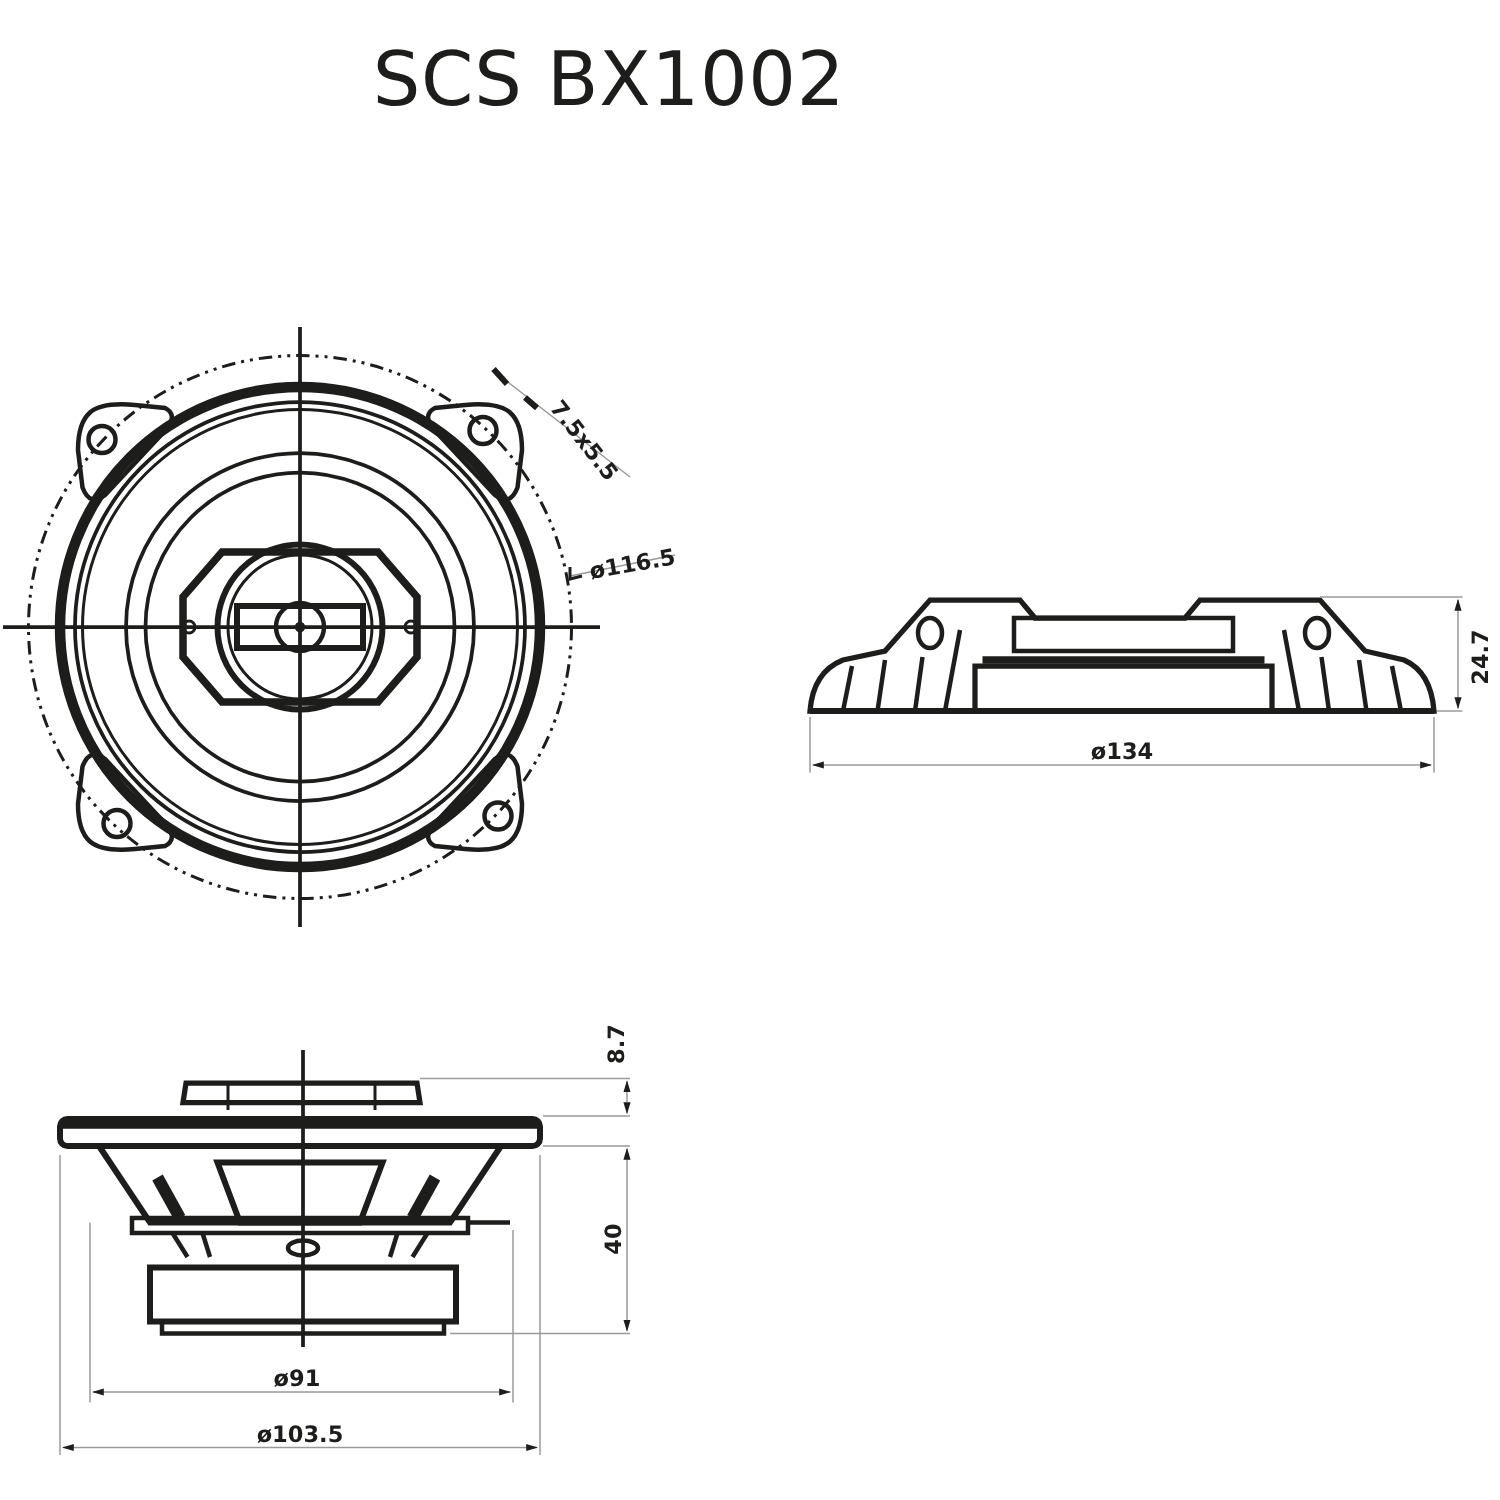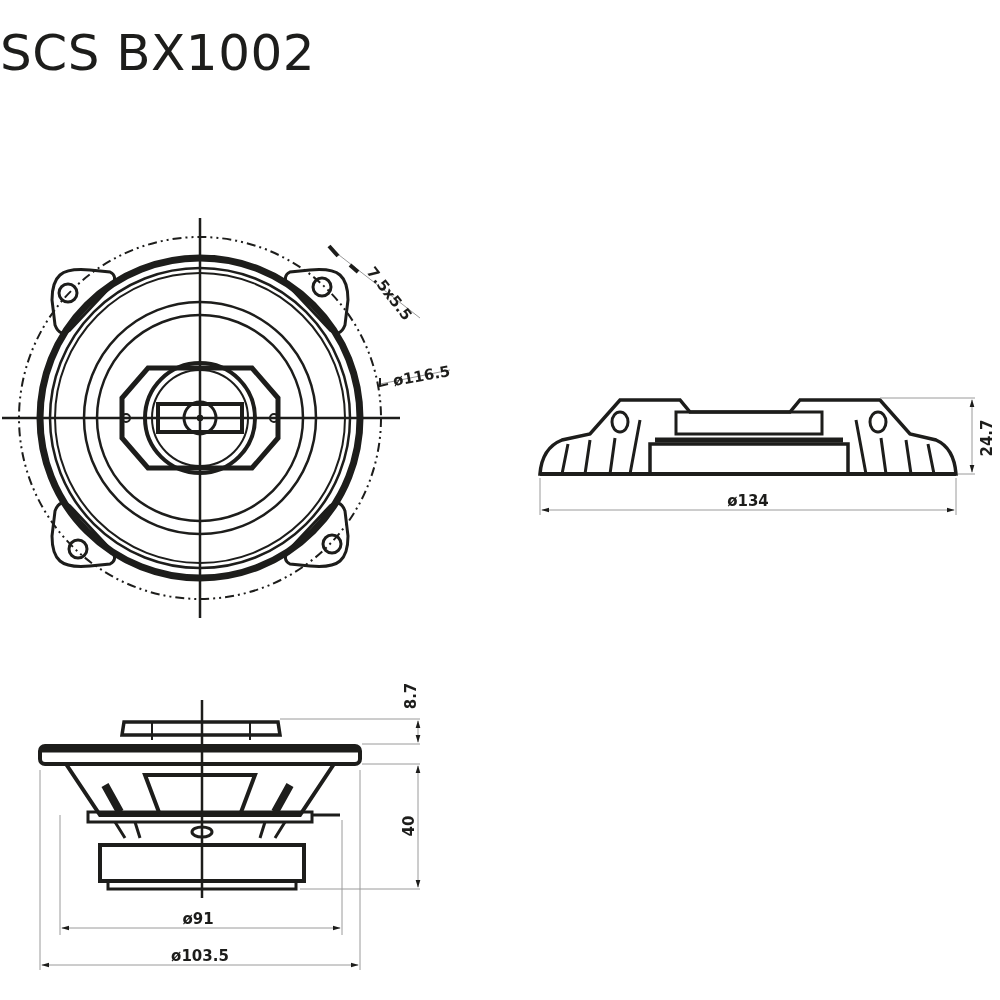--- a/index.html
+++ b/index.html
@@ -1,17 +1,17 @@
 <!DOCTYPE html>
 <html><head>
 <meta charset="utf-8">
 <style>
   html, body { margin:0; padding:0; background:#ffffff; }
   body { width:1000px; height:1000px; position:relative; overflow:hidden; font-family:"DejaVu Sans", sans-serif; }
-  .title { position:absolute; left:0; top:24px; width:812px; font-size:50px; color:#1d1d1b; letter-spacing:0.5px; }
+  .title { position:absolute; left:0; top:24px; width:812px; text-align:center; font-size:50px; color:#1d1d1b; letter-spacing:0.5px; }
   svg.drawing { position:absolute; left:0; top:0; }
   .dimtxt { font-family:"DejaVu Sans", sans-serif; font-weight:bold; font-size:15px; fill:#1d1d1b; }
 </style>
 </head>
 <body>
 
 <div class="title">SCS BX1002</div>
 
 <svg class="drawing" width="1000" height="1000" viewBox="0 0 1000 1000">
   <defs>

